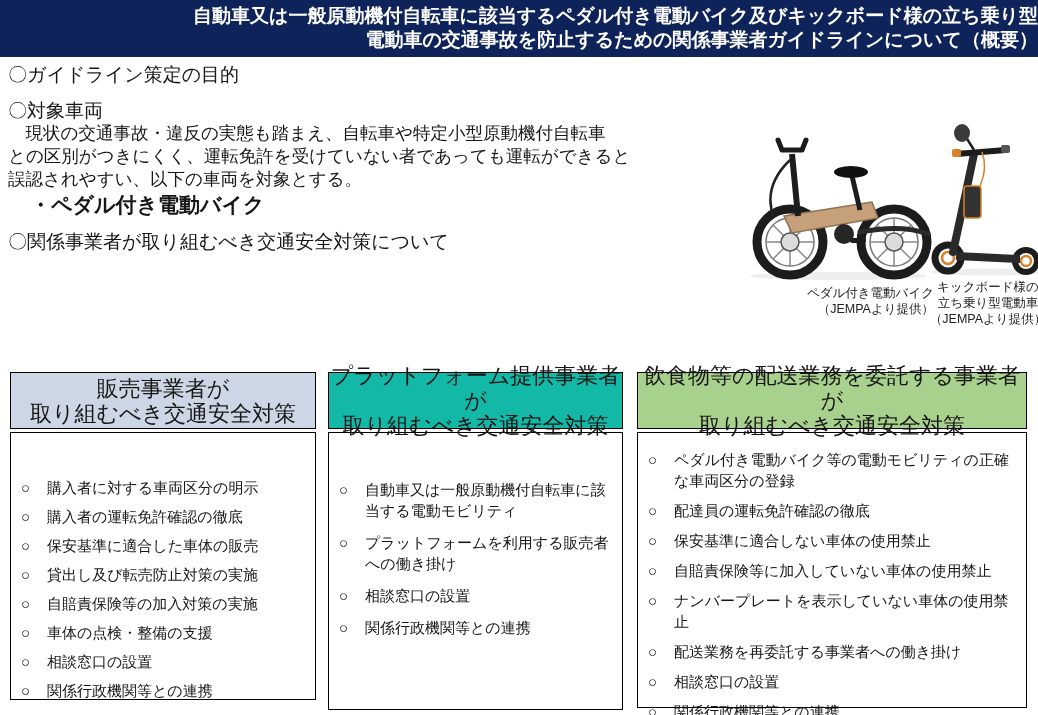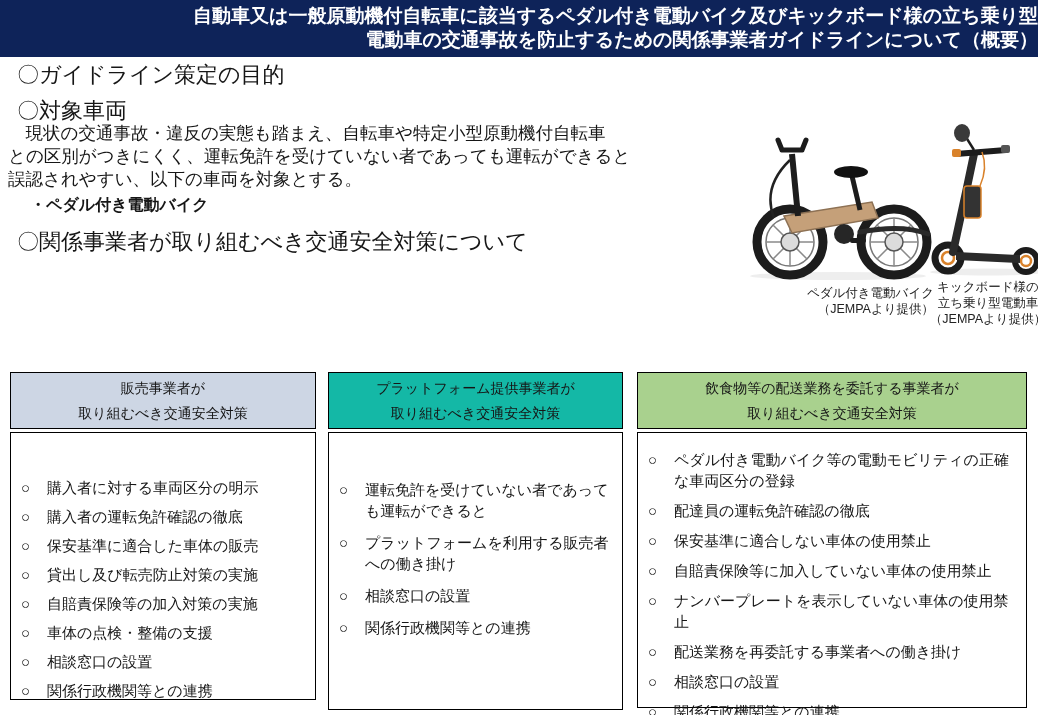--- a/index.html
+++ b/index.html
@@ -10,41 +10,41 @@
   }
   
   .title-bar{
     box-sizing:border-box;width:1038px;height:57px;background:#0e2359;
     color:#ffffff;text-align:right;font-weight:bold;
     font-size:19px;line-height:24px;padding-top:4px;
   }
   
   .content{padding:6px 8px 0 8px;}
   .section{margin-bottom:13px;}
-  .section-heading{font-size:22px;line-height:23px;white-space:nowrap;margin-left:9px;}
+  .section-heading{font-size:19px;line-height:23px;white-space:nowrap;}
   .text-line{font-size:17.5px;line-height:23px;white-space:nowrap;}
   .narrow{max-width:670px;}
   .bold-bullets{padding-left:22px;margin-top:2px;}
-  .bold-line{font-size:16px;line-height:24px;font-weight:bold;white-space:nowrap;}
+  .bold-line{font-size:21px;line-height:24px;font-weight:bold;white-space:nowrap;}
   
   .figure{position:absolute;text-align:center;}
   .figure-bike{left:702px;top:116px;width:192px;text-align:right;}
   .figure-scooter{left:882px;top:108px;width:132px;}
   .figure svg{display:block;margin:0 auto;}
   .figure-caption{font-size:12.5px;line-height:16px;color:#222;margin-top:3px;}
   
   .boxes{position:absolute;left:0;top:372px;width:1038px;height:343px;}
   .box{position:absolute;top:0;}
   .box-1{left:10px;width:306px;}
   .box-2{left:328px;width:295px;}
   .box-3{left:637px;width:390px;}
   .box-header{
     box-sizing:border-box;border:1.6px solid #000;height:57px;
     display:flex;flex-direction:column;justify-content:center;
-    text-align:center;font-size:14px;line-height:25px;
+    text-align:center;font-size:22px;line-height:25px;
   }
   .box-body{
     box-sizing:border-box;border:1.6px solid #000;background:#fff;margin-top:3px;
     padding:12px 10px 0 10px;
   }
   .box-1 .box-body{height:268px;padding-top:44px;}
   .box-2 .box-body{height:278px;padding-top:46px;}
   .box-3 .box-body{height:276px;padding-top:16px;}
   .box-item{display:flex;align-items:flex-start;font-size:15px;line-height:21px;margin-bottom:8px;}
   .box-2 .box-item{margin-bottom:11px;}
@@ -205,21 +205,21 @@
     </div>
 
     <div class="box box-2">
       <div class="box-header" style="background: #14b8a6;">
         <div>プラットフォーム提供事業者が</div>
         <div>取り組むべき交通安全対策</div>
       </div>
       <div class="box-body">
           <div class="box-item">
             <span class="marker">○</span>
-            <span class="item-text">運転免許を受けていない者であっても運転ができると</span>
+            <span class="item-text">自動車又は一般原動機付自転車に該当する電動モビリティ</span>
           </div>
           <div class="box-item">
             <span class="marker">○</span>
             <span class="item-text">プラットフォームを利用する販売者への働き掛け</span>
           </div>
           <div class="box-item">
             <span class="marker">○</span>
             <span class="item-text">相談窓口の設置</span>
           </div>
           <div class="box-item">

